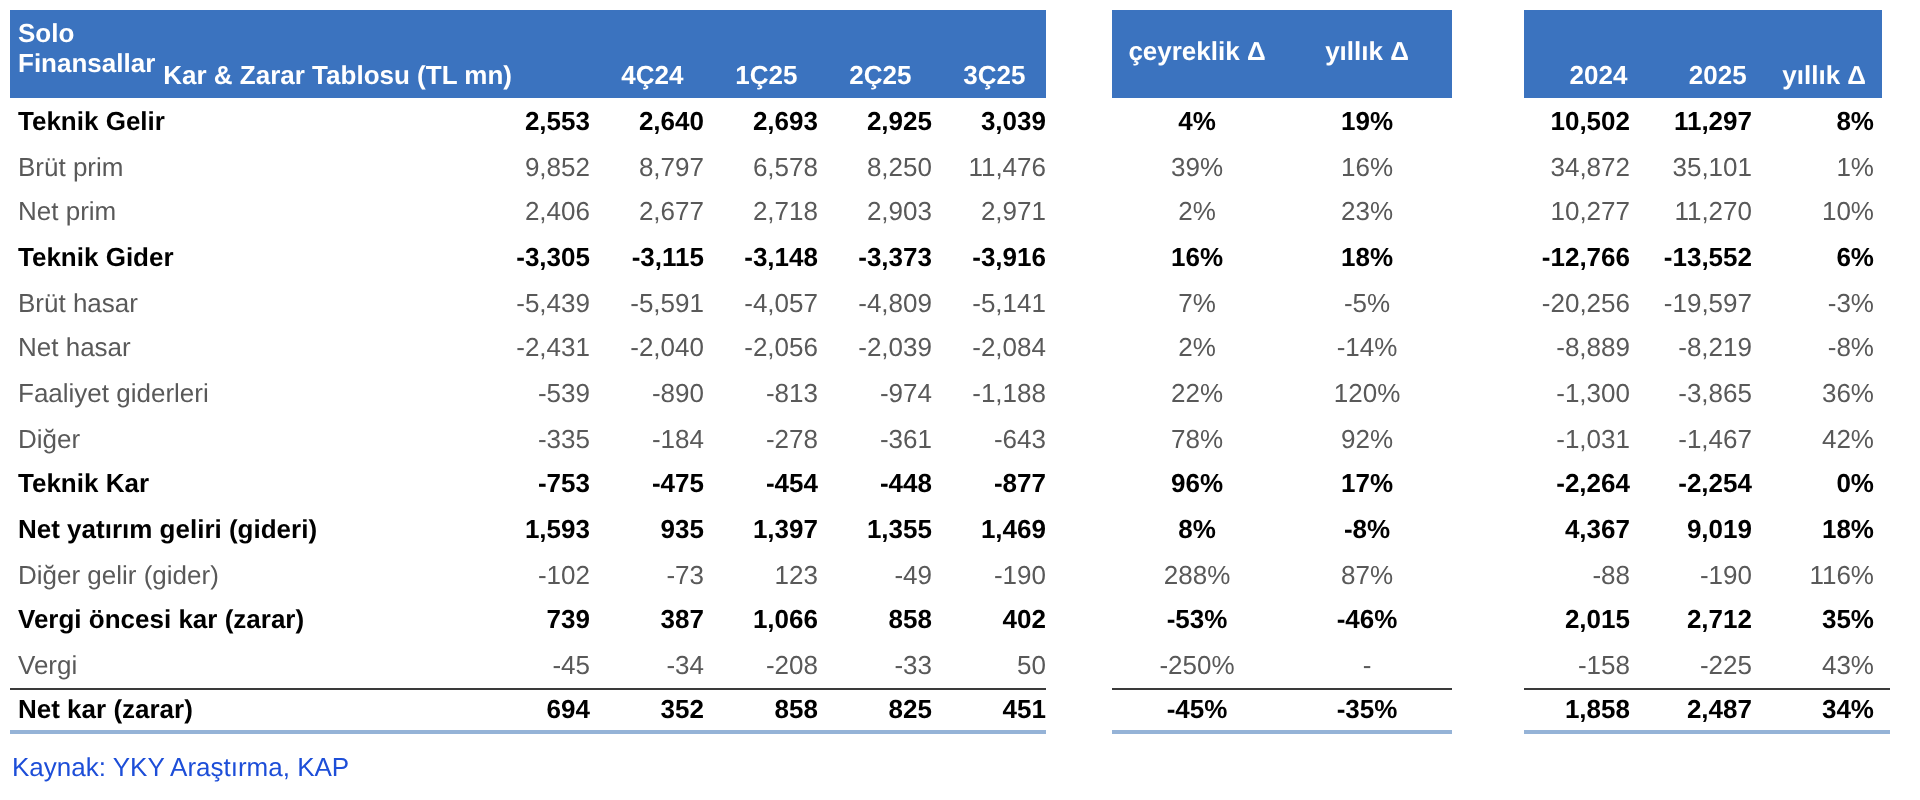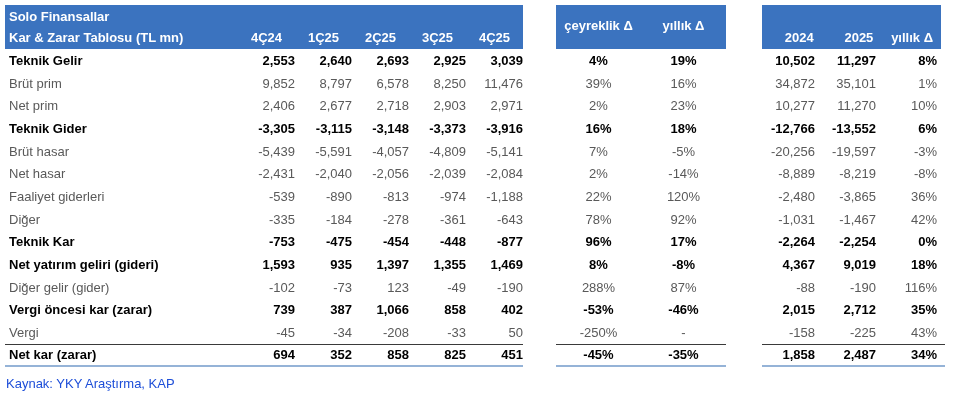--- a/index.html
+++ b/index.html
@@ -11,25 +11,25 @@
   body{
     width:960px;height:400px;background:#ffffff;
     font-family:"Liberation Sans",sans-serif;
     font-size:13px;color:#595959;overflow:hidden;
   }
   .wrap{padding:5px 0 0 5px;}
 
   
   .hdr{display:flex;}
   .hb{background:var(--header-bg);color:#ffffff;font-weight:bold;height:44px;}
-  .hb-left{width:518px;display:flex;flex-direction:column;justify-content:space-between;}
+  .hb-left{width:518px;display:flex;justify-content:space-between;}
   .hb-left .title{padding:4px 0 0 4px;}
   .subline{display:flex;align-items:flex-end;padding-bottom:4px;}
   .subline .subtitle{width:233px;padding-left:4px;}
-  .qh{width:57px;text-align:center;}
+  .qh{width:57px;text-align:left;}
   .gapA{width:33px;}
   .hb-mid{width:170px;display:flex;align-items:center;padding-bottom:4px;}
   .dh{width:85px;text-align:center;}
   .gapB{width:36px;}
   .hb-right{width:179px;display:flex;align-items:flex-end;padding-bottom:4px;}
   .ah{width:61px;text-align:right;padding-right:8px;}
 
   
   .row{display:flex;height:22.7px;}
   .seg{display:flex;align-items:center;}
@@ -205,21 +205,21 @@
           <div class="c-q">-890</div>
           <div class="c-q">-813</div>
           <div class="c-q">-974</div>
           <div class="c-q">-1,188</div>
         </div>
         <div class="seg seg-mid">
           <div class="c-d">22%</div>
           <div class="c-d">120%</div>
         </div>
         <div class="seg seg-right">
-          <div class="c-a">-2,480</div>
+          <div class="c-a">-1,300</div>
           <div class="c-a">-3,865</div>
           <div class="c-a">36%</div>
         </div>
       </div>
 
       <div class="row">
         <div class="seg seg-left">
           <div class="c-label">Diğer</div>
           <div class="c-q">-335</div>
           <div class="c-q">-184</div>

